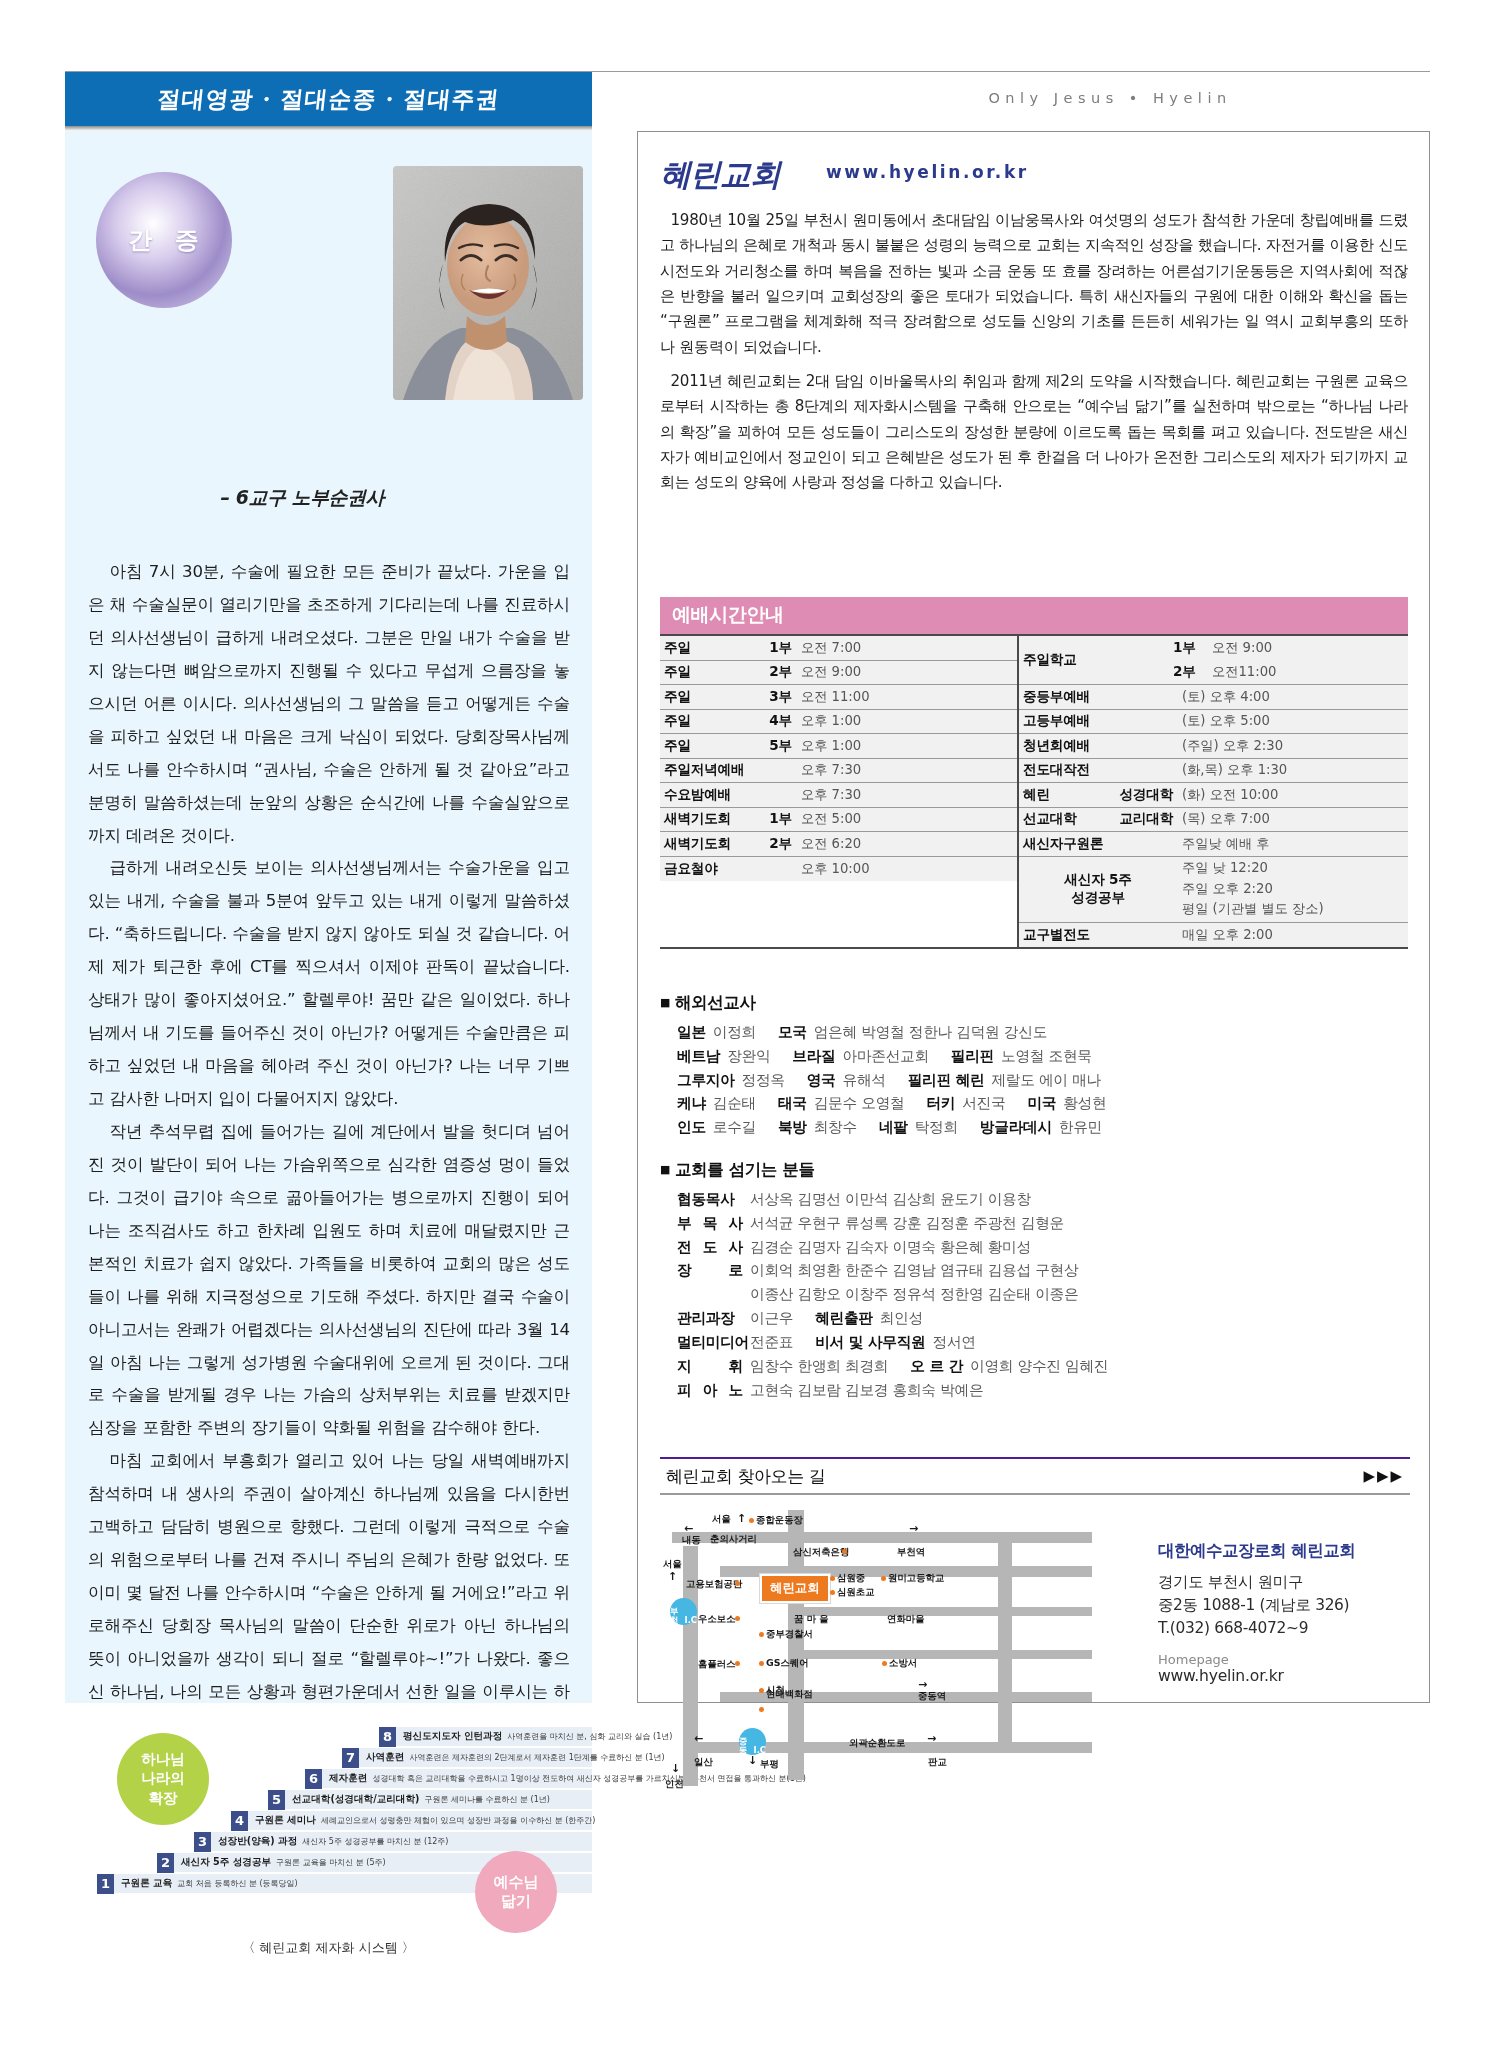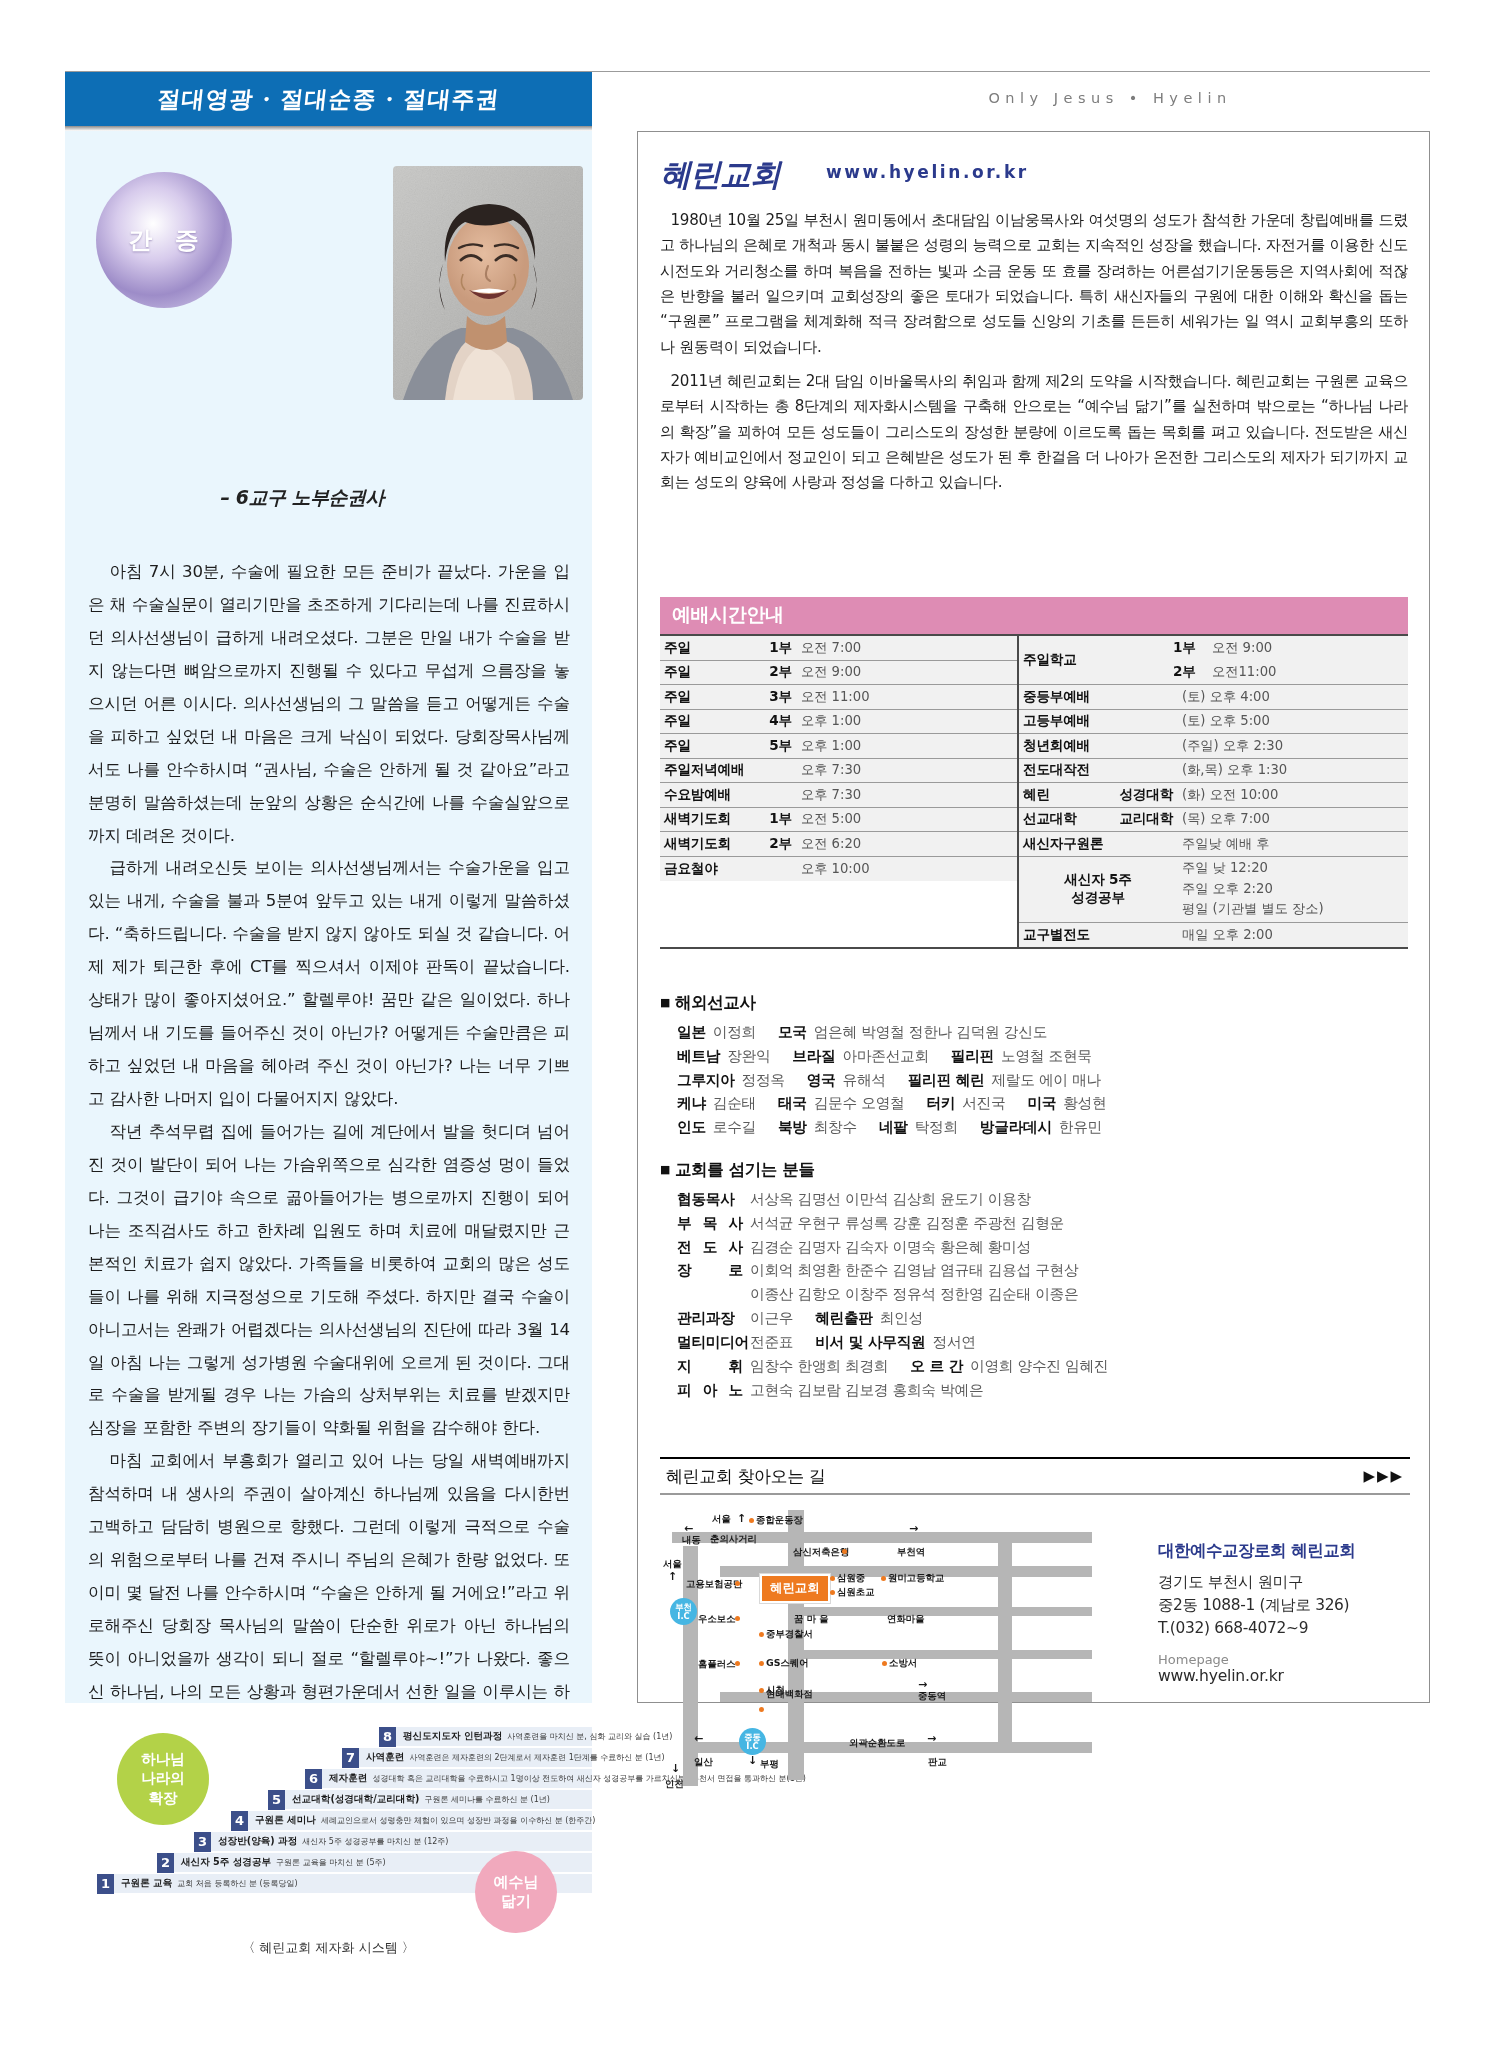--- a/index.html
+++ b/index.html
@@ -120,42 +120,42 @@
   .lrow { display:flex; align-items:baseline; font-size:14.7px; line-height:1.62;
           padding-left:17px; letter-spacing:-0.3px; white-space:nowrap; }
   .lrow .k { font-weight:700; color:#111; }
   .lrow .v { color:#5b5b5b; margin-left:7px; }
   .lrow .k2 { font-weight:700; color:#111; margin-left:22px; }
   .kfix { display:inline-block; width:66px; text-align:justify; text-align-last:justify;
           font-weight:700; color:#111; }
 
   
   .dir-box { position:absolute; left:22px; top:1325px; width:750px; }
-  .dir-bar { border-top:2px solid #000000; border-bottom:2px solid #9a9a9a;
+  .dir-bar { border-top:2px solid #4c1d95; border-bottom:2px solid #9a9a9a;
              height:38px; display:flex; align-items:center; justify-content:space-between;
              padding:0 6px; }
   .dir-title { font-size:17px; font-weight:500; color:#111; letter-spacing:-0.4px; }
   .dir-arrows { color:#111; font-size:15px; letter-spacing:2px; }
 
   .map { position:absolute; left:22px; top:1378px; width:470px; height:300px; }
   .addr { position:absolute; left:520px; top:1408px; width:250px; }
   .addr-name { font-size:16.5px; font-weight:700; color:#2b3a8c; margin-bottom:9px;
                letter-spacing:-0.5px; }
   .addr-line { font-size:15.4px; color:#2b2b2b; line-height:1.5; letter-spacing:-0.3px; }
   .addr-hp-label { font-size:13px; color:#8a8a8a; margin-top:12px; }
   .addr-hp { font-size:15.6px; color:#2b2b2b; letter-spacing:-0.2px; }
 
   
   .road { position:absolute; background:#b6b6b6; }
   .mlabel { position:absolute; font-size:9.4px; font-weight:700; color:#1a1a1a;
             white-space:nowrap; }
   .mdot { position:absolute; width:5px; height:5px; border-radius:50%; background:#ee7a20; }
   .ic { position:absolute; width:27px; height:27px; border-radius:50%; background:#46b6e3;
         color:#fff; font-size:8.4px; font-weight:700; line-height:1.05;
-        display:flex; flex-direction:column; align-items:center; justify-content:center; }
+        display:flex; flex-direction:row; align-items:flex-end; justify-content:center; }
   .churchbox { position:absolute; background:#ee7a20; color:#fff; font-size:12.4px;
                font-weight:700; padding:4px 8px; border:2px solid #fff;
                box-shadow:0 0 0 1px #d9d9d9; }
   .arr { position:absolute; font-size:11px; color:#1a1a1a; font-weight:700; }
 </style>
 </head>
 <body>
 
 <div class="page">
 

